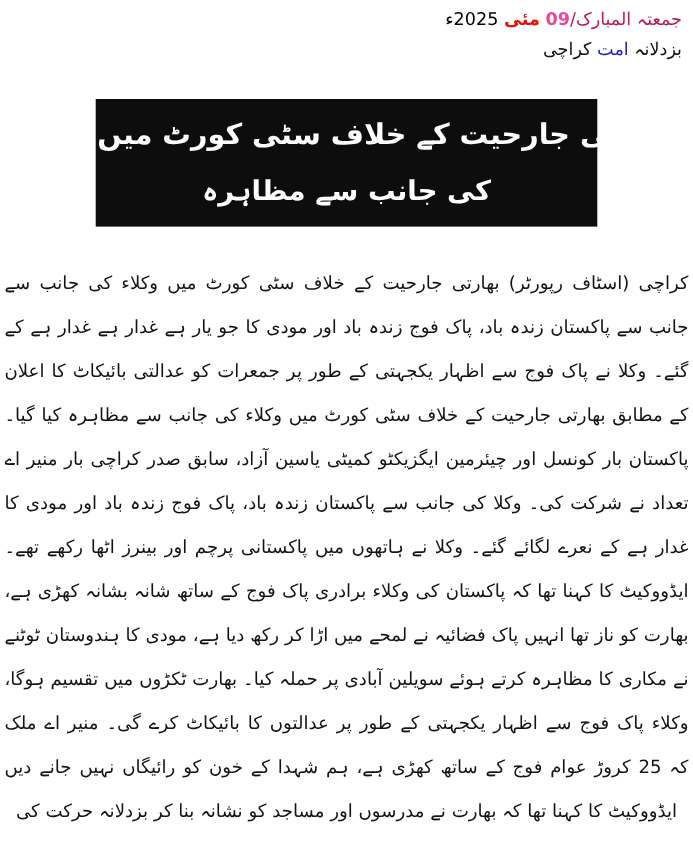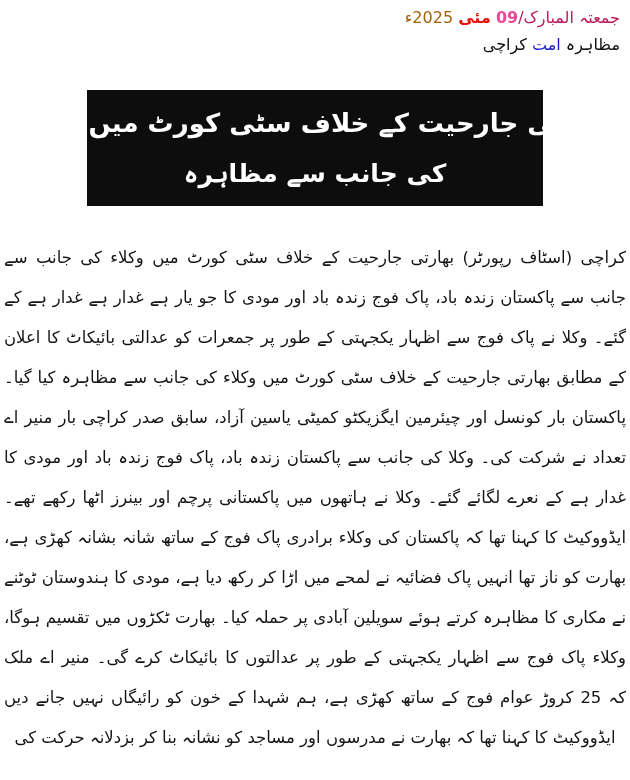--- a/index.html
+++ b/index.html
@@ -22,21 +22,21 @@
     right:10px;
     text-align:right;
     direction:rtl;
     line-height:27px;
     font-size:16px;
     color:#111111;
   }
   .masthead .date-prefix{color:#be185d;}
   .masthead .date-day{color:#ec4899;font-weight:bold;}
   .masthead .date-month{color:#e8120a;font-weight:bold;margin-top:37px;}
-  .masthead .date-year{color:#a16207;margin-left:11px;}
+  .masthead .date-year{color:#000000;margin-left:11px;}
   .masthead .paper-name{color:#1a1acc;font-weight:normal;}
   .masthead .paper-part{color:#111111;}
 
   
   .headline-box{
     position:absolute;
     top:90px;
     left:87px;
     width:456px;
     height:116px;
@@ -89,21 +89,21 @@
 
 <div class="sheet">
 
   <div class="masthead">
     <div>
       <span class="date-prefix">جمعتہ المبارک/</span><span class="date-day">09</span>
       <span class="date-month">مئی</span>
       <span class="date-year">2025ء</span>
     </div>
     <div>
-      <span class="paper-part">مظاہرہ</span>
+      <span class="paper-part">بزدلانہ</span>
       <span class="paper-name">امت</span>
       <span class="paper-part">کراچی</span>
     </div>
   </div>
 
   <div class="headline-box">
     <div class="headline-line1">بھارتی جارحیت کے خلاف سٹی کورٹ میں وکلاء</div>
     <div class="headline-line2">کی جانب سے مظاہرہ</div>
   </div>
 

